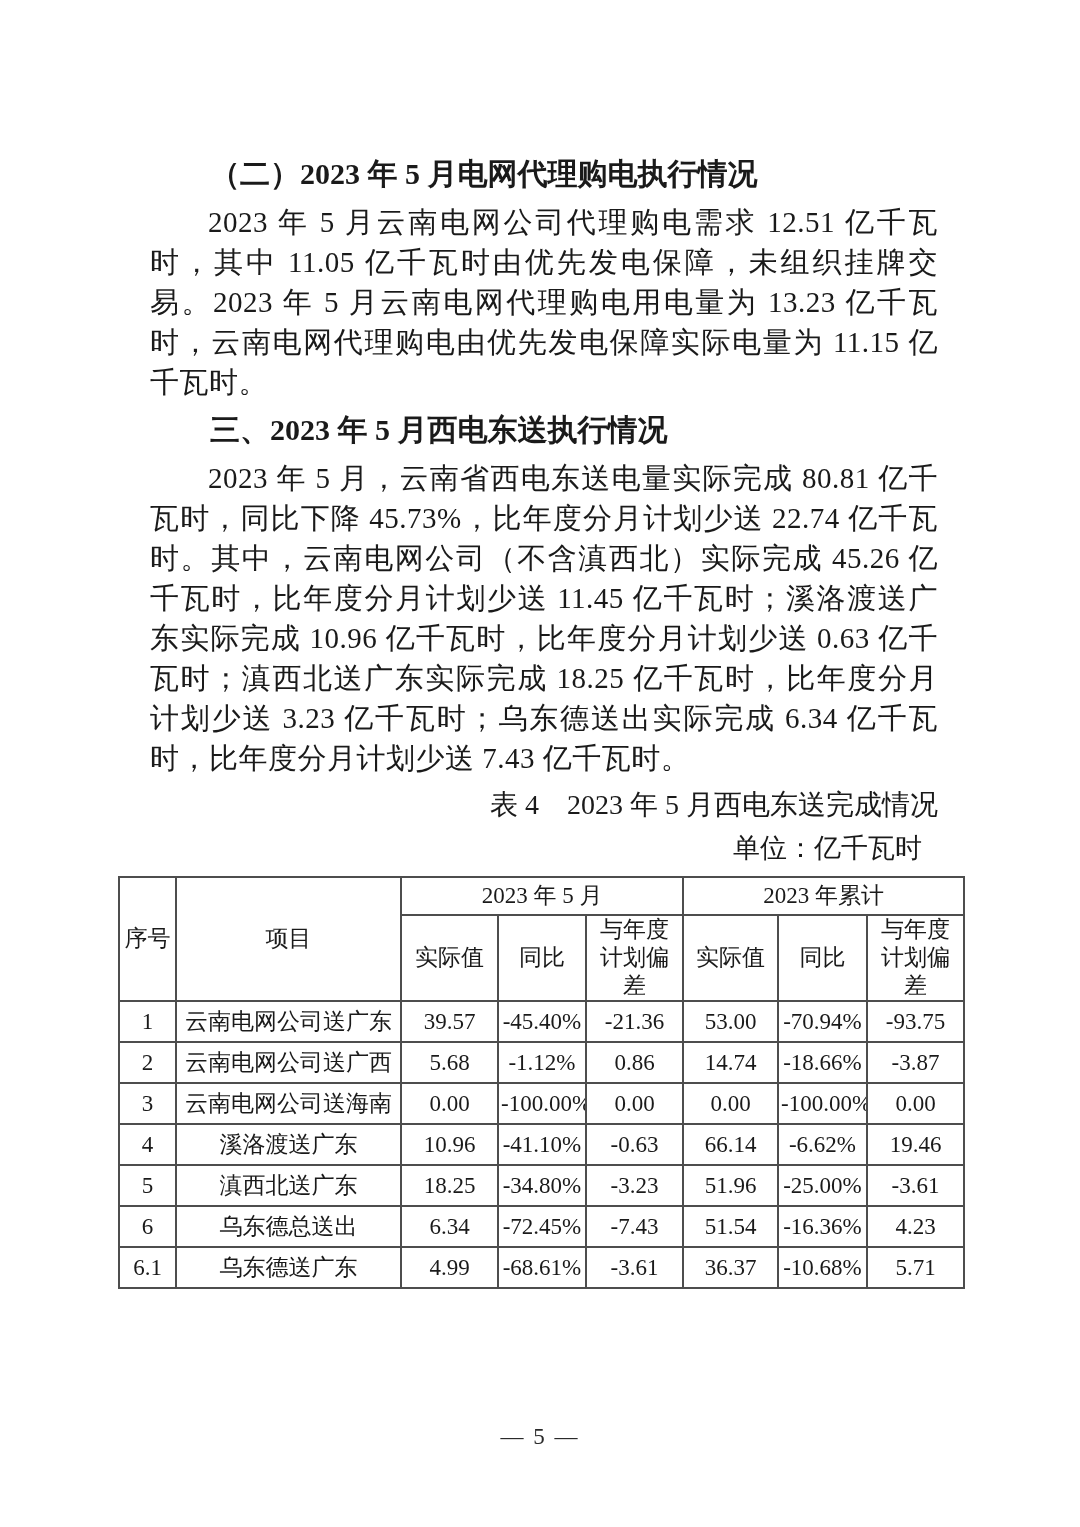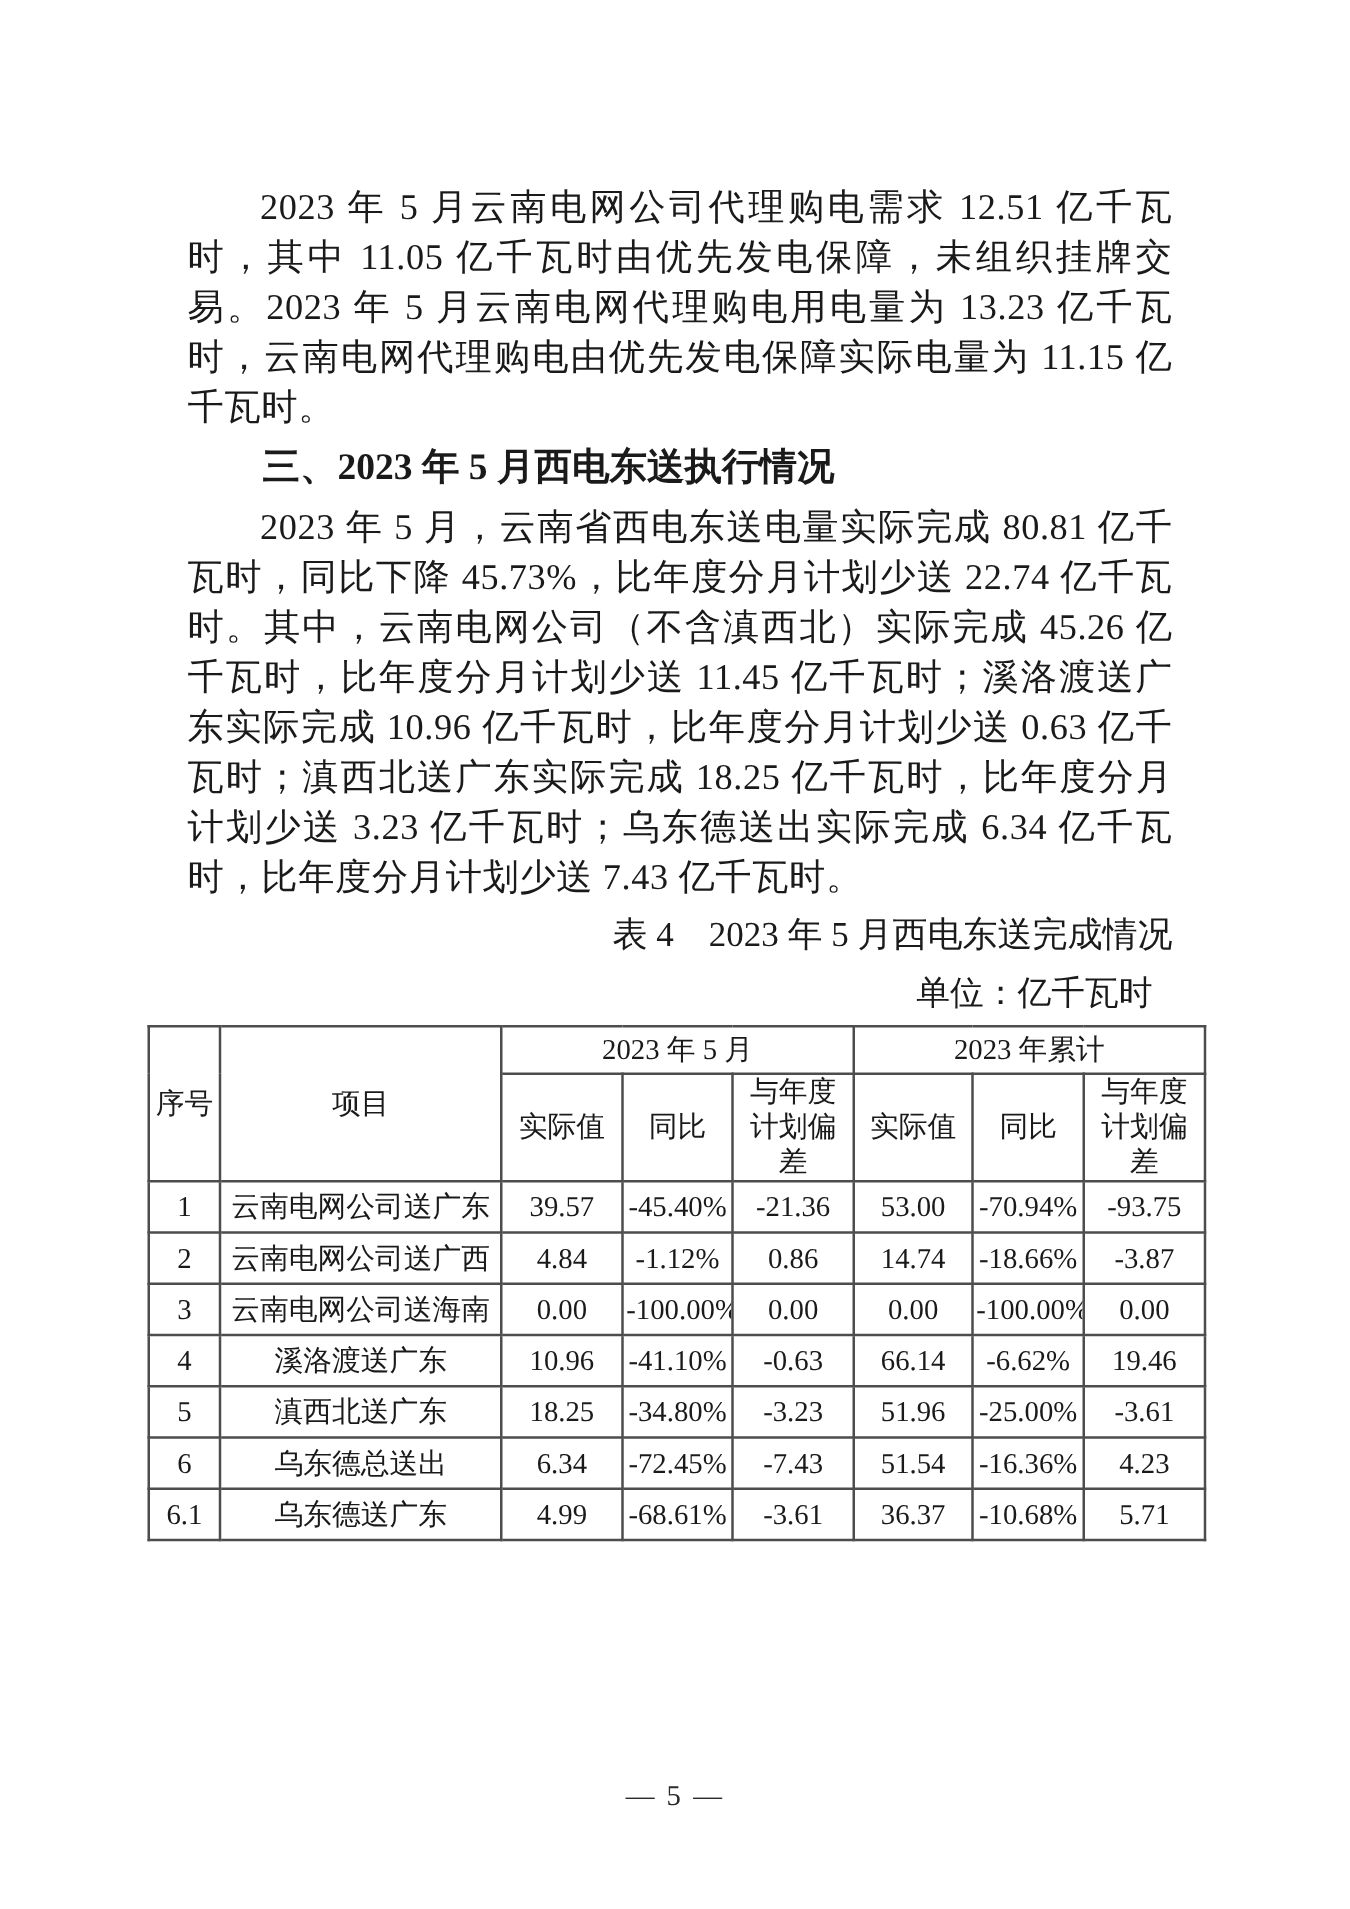--- a/index.html
+++ b/index.html
@@ -41,20 +41,21 @@
     text-align: right;
     text-indent: 0;
   }
 
   .table-unit {
     font-size: 27px;
     line-height: 44px;
     text-align: right;
     padding-right: 16px;
     text-indent: 0;
+    font-family: Liberation Mono, monospace;
   }
 
   table.data-table {
     margin: 4px 0 0 118px;
     width: 845px;
     border-collapse: collapse;
     table-layout: fixed;
     font-size: 23px;
   }
   table.data-table th,
@@ -82,20 +83,21 @@
     letter-spacing: 2px;
   }
 </style>
 </head>
 <body>
 
 <div class="page">
 
   <div class="text-col">
 
+    <h2 class="heading">（二）2023 年 5 月电网代理购电执行情况</h2>
 
     <p class="para">2023 年 5 月云南电网公司代理购电需求 12.51 亿千瓦时，其中 11.05 亿千瓦时由优先发电保障，未组织挂牌交易。2023 年 5 月云南电网代理购电用电量为 13.23 亿千瓦时，云南电网代理购电由优先发电保障实际电量为 11.15 亿千瓦时。</p>
 
     <h2 class="heading">三、2023 年 5 月西电东送执行情况</h2>
 
     <p class="para">2023 年 5 月，云南省西电东送电量实际完成 80.81 亿千瓦时，同比下降 45.73%，比年度分月计划少送 22.74 亿千瓦时。其中，云南电网公司（不含滇西北）实际完成 45.26 亿千瓦时，比年度分月计划少送 11.45 亿千瓦时；溪洛渡送广东实际完成 10.96 亿千瓦时，比年度分月计划少送 0.63 亿千瓦时；滇西北送广东实际完成 18.25 亿千瓦时，比年度分月计划少送 3.23 亿千瓦时；乌东德送出实际完成 6.34 亿千瓦时，比年度分月计划少送 7.43 亿千瓦时。</p>
 
     <div class="table-title">表 4　2023 年 5 月西电东送完成情况</div>
 
     <div class="table-unit">单位：亿千瓦时</div>
@@ -135,21 +137,21 @@
           <td>39.57</td>
           <td>-45.40%</td>
           <td>-21.36</td>
           <td>53.00</td>
           <td>-70.94%</td>
           <td>-93.75</td>
         </tr>
         <tr>
           <td>2</td>
           <td>云南电网公司送广西</td>
-          <td>4.84</td>
+          <td>5.68</td>
           <td>-1.12%</td>
           <td>0.86</td>
           <td>14.74</td>
           <td>-18.66%</td>
           <td>-3.87</td>
         </tr>
         <tr>
           <td>3</td>
           <td>云南电网公司送海南</td>
           <td>0.00</td>

